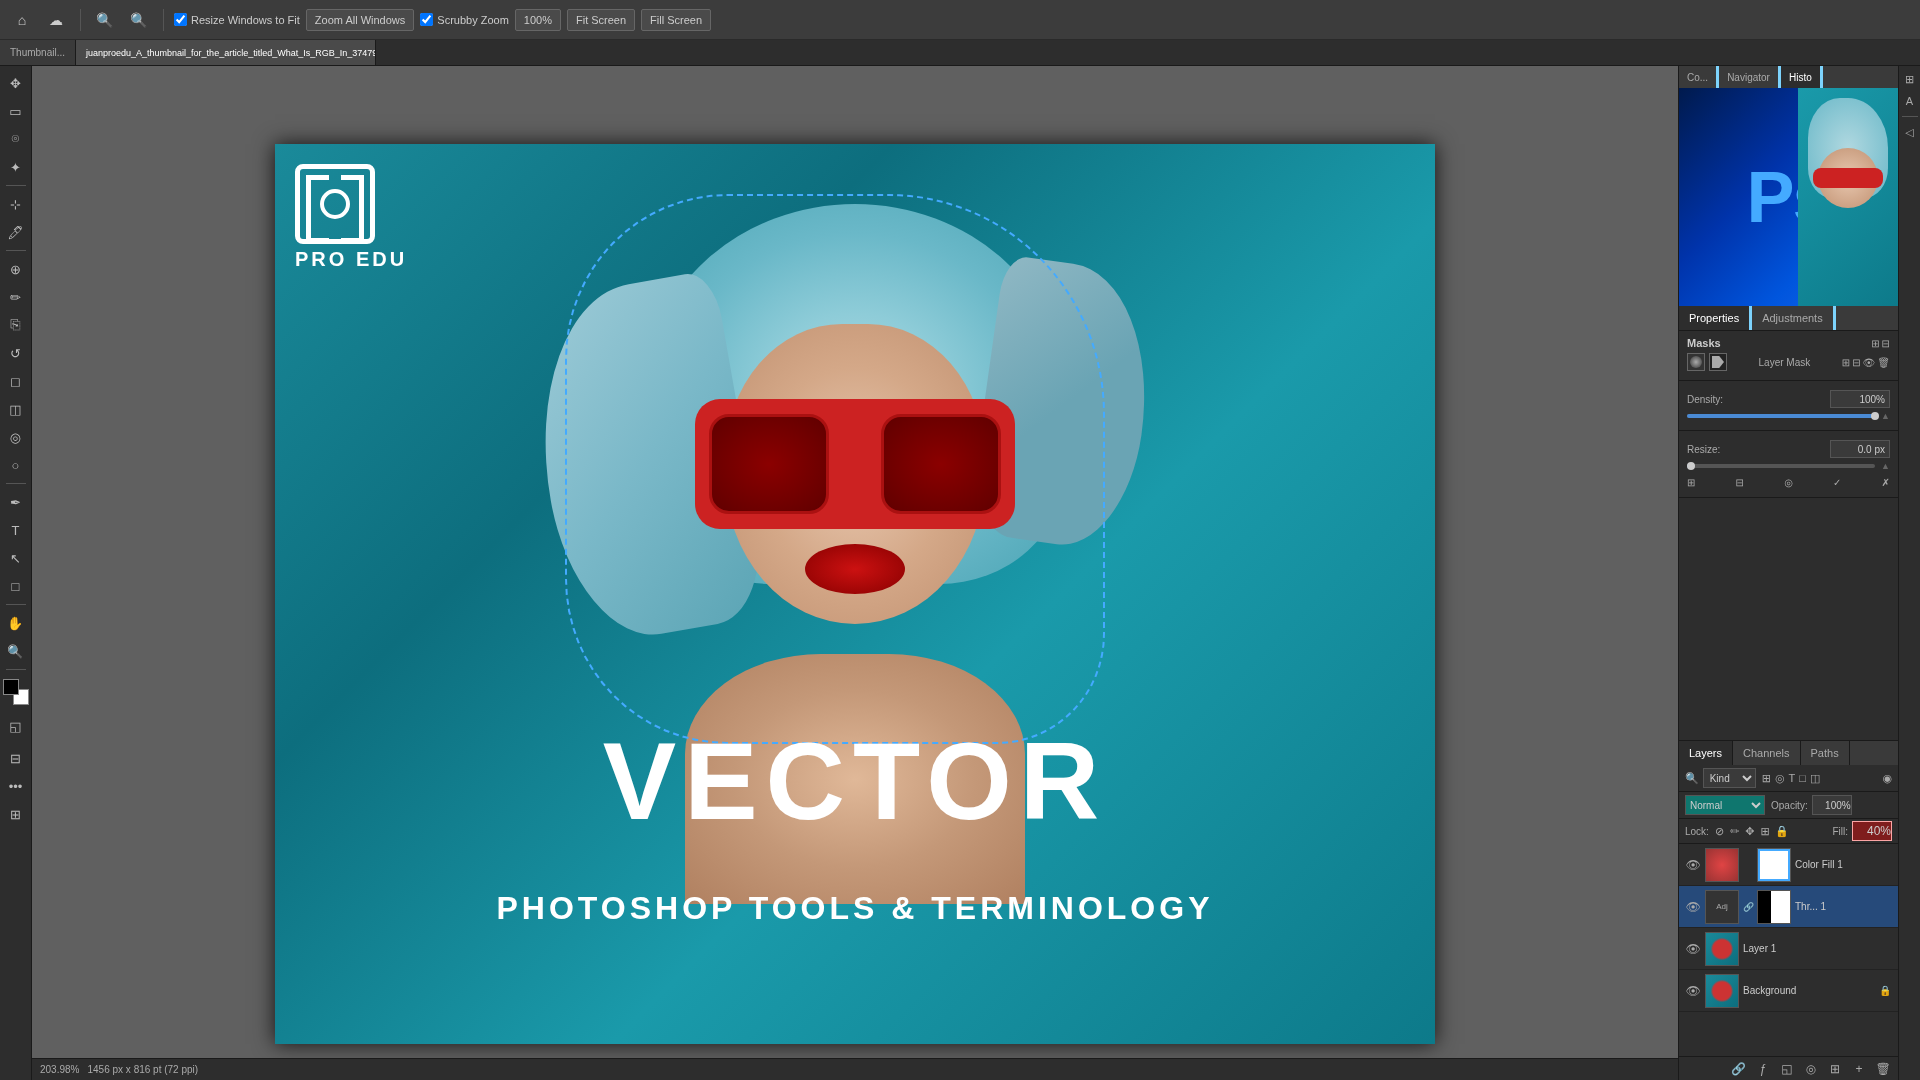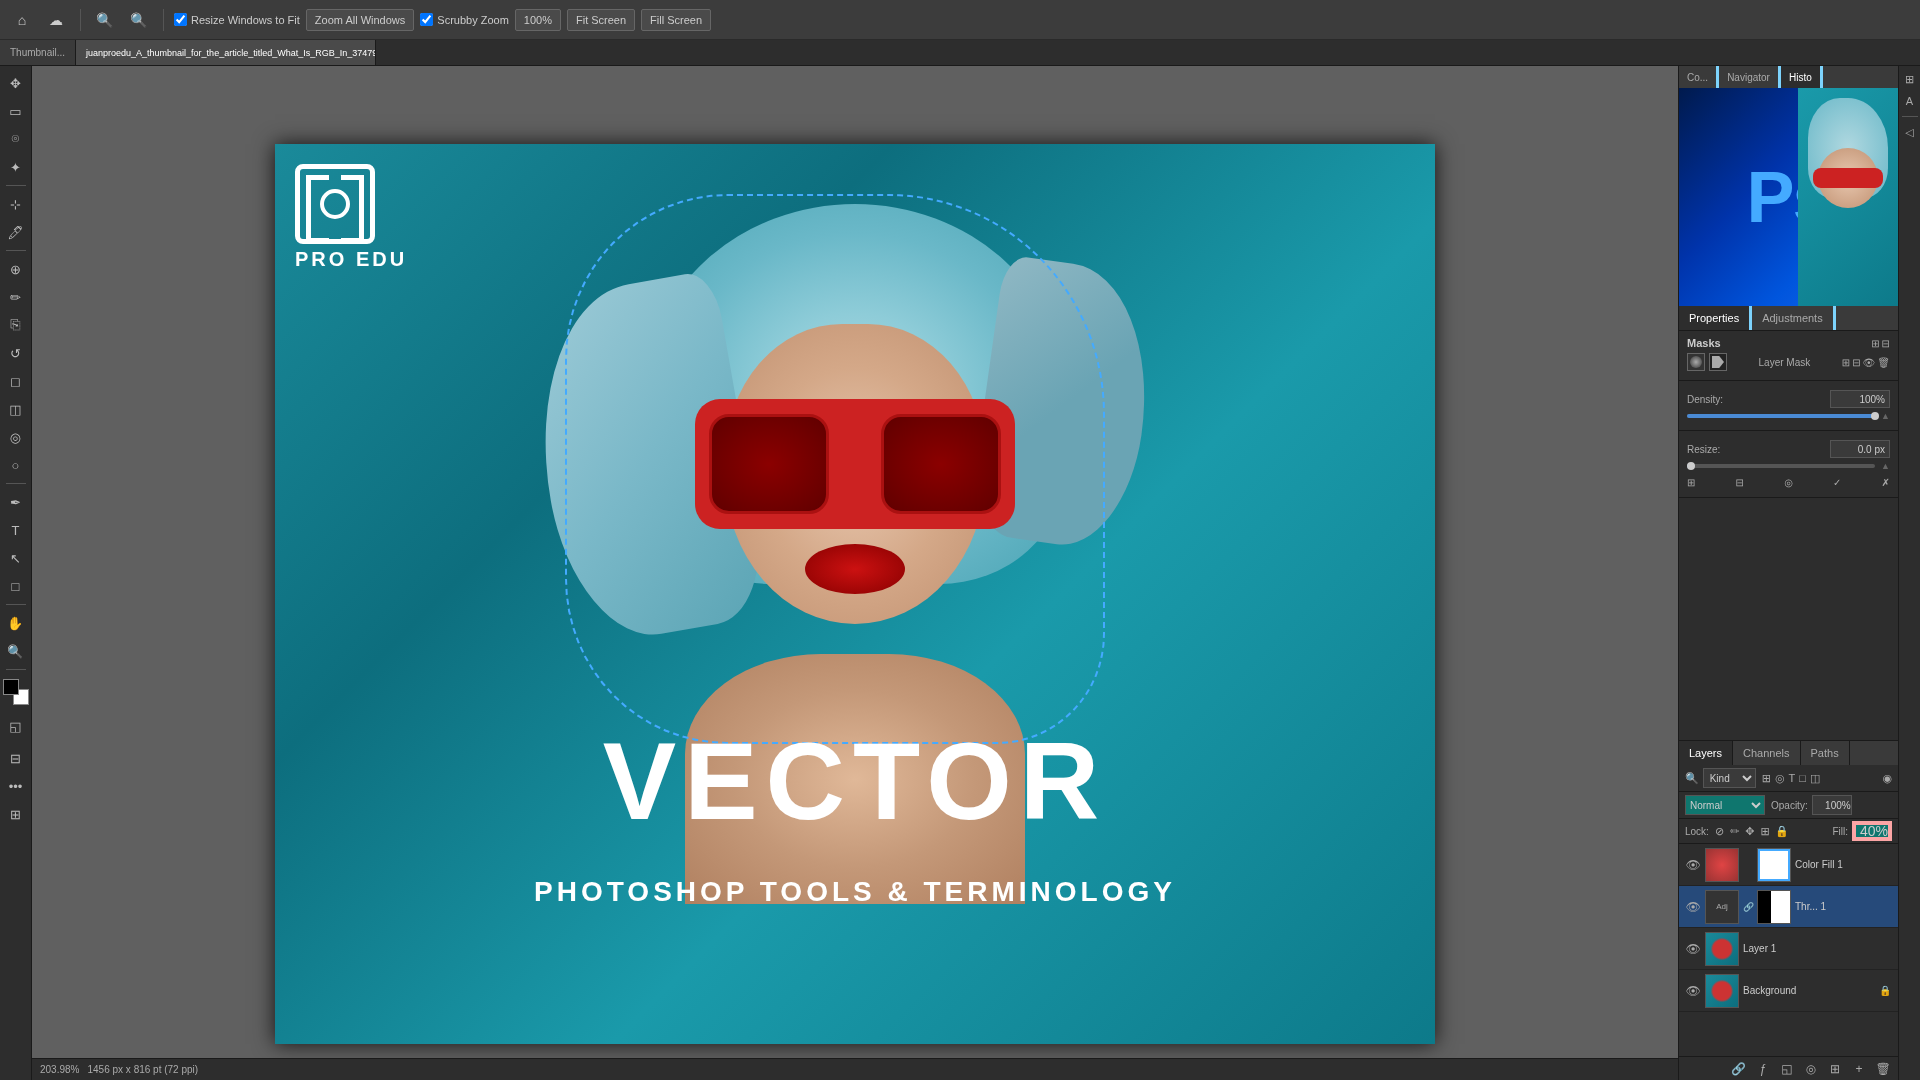--- a/index.html
+++ b/index.html
@@ -245,24 +245,24 @@
       font-size: 110px;
       font-weight: 900;
       color: white;
       letter-spacing: 8px;
       text-transform: uppercase;
       font-family: 'Arial Black', 'Arial', sans-serif;
       white-space: nowrap;
     }
     .canvas-text-subtitle {
       position: absolute;
-      bottom: 136px;
+      bottom: 117px;
       left: 50%;
       transform: translateX(-50%);
-      font-size: 28px;
+      font-size: 32px;
       font-weight: 700;
       color: white;
       letter-spacing: 4px;
       text-transform: uppercase;
       font-family: 'Arial', sans-serif;
       white-space: nowrap;
     }
 
     
     .pro-edu-logo {
@@ -546,24 +546,24 @@
     .lock-icon { font-size: 11px; color: #aaa; cursor: pointer; }
 
     .fill-row {
       display: flex;
       align-items: center;
       gap: 4px;
       font-size: 10px;
       color: #aaa;
     }
     .fill-input {
-      background: #0f766e;
-      border: 4px solid #fca5a5;
+      background: #7f1d1d;
+      border: 1px solid #fca5a5;
       color: #ccc;
-      font-size: 14px;
+      font-size: 12px;
       width: 40px;
       height: 20px;
       text-align: right;
     }
 
     
     .layers-list {
       flex: 1;
       overflow-y: auto;
       overflow-x: hidden;

